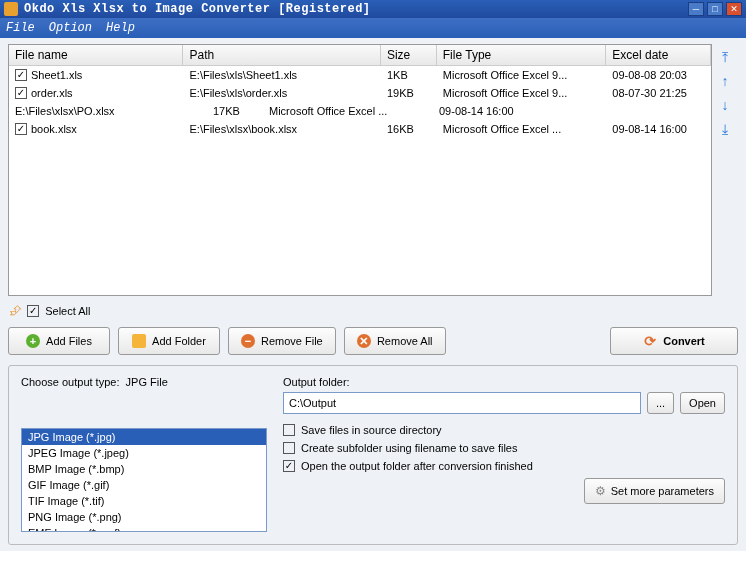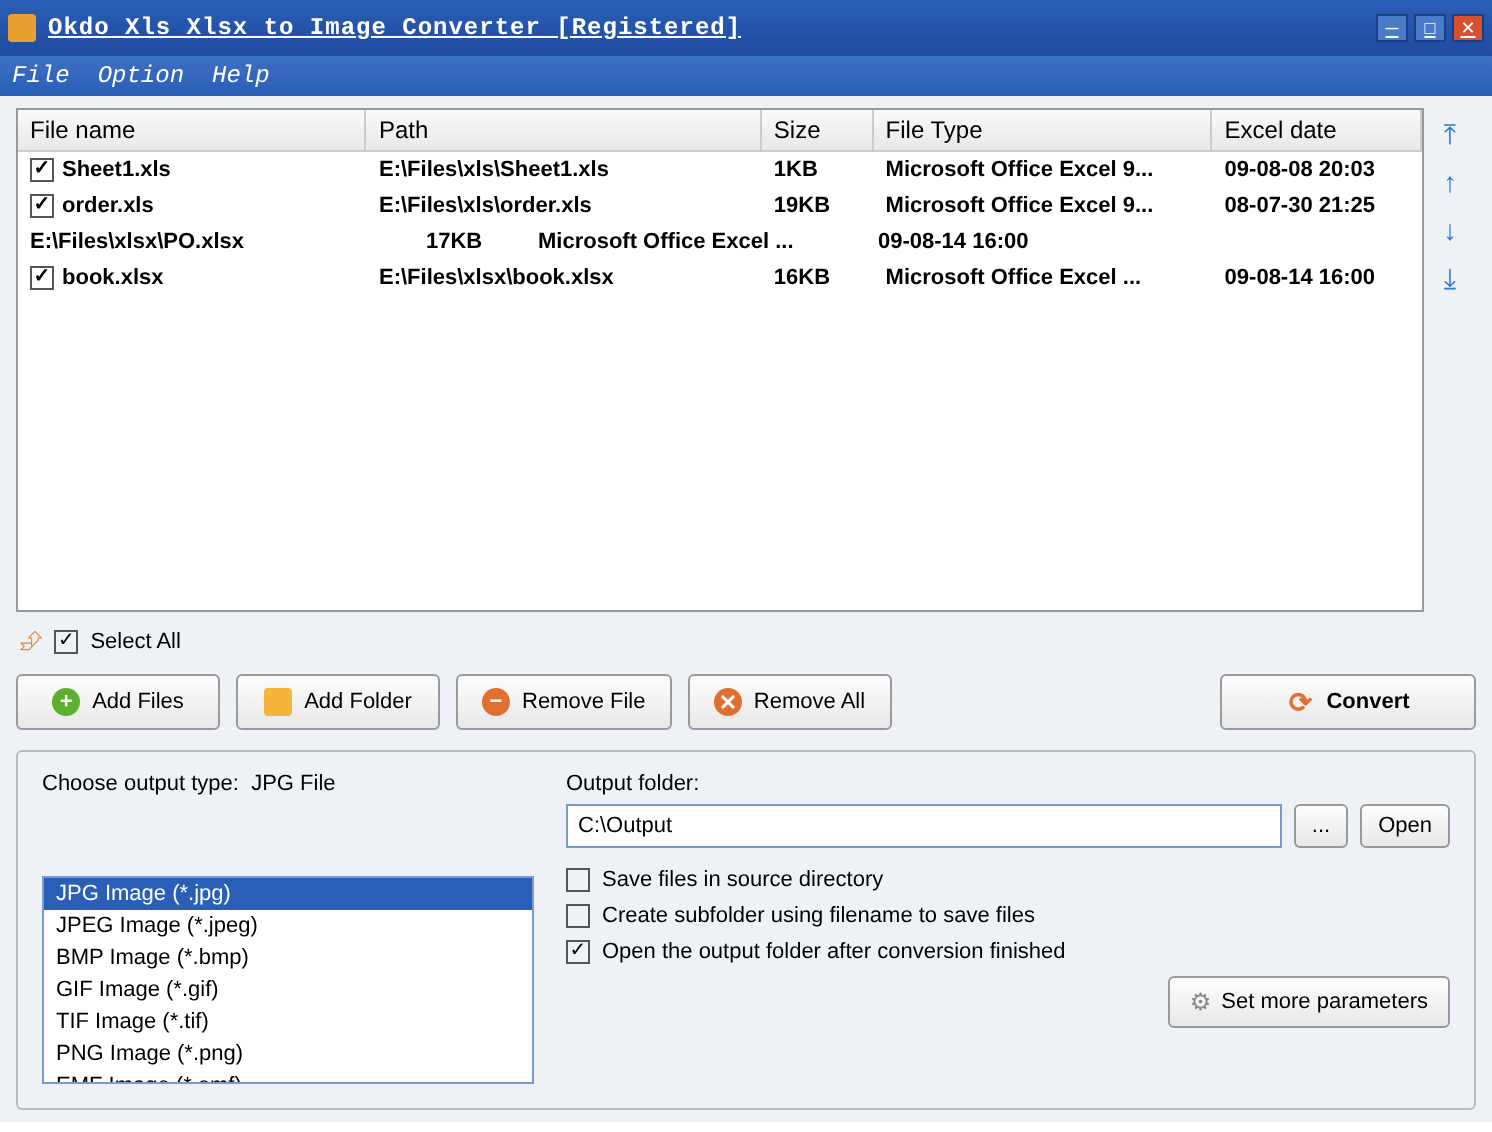--- a/index.html
+++ b/index.html
@@ -1,33 +1,33 @@
 <!DOCTYPE html>
 <html><head>
 <meta charset="utf-8">
 <style>
 * { box-sizing: border-box; margin: 0; padding: 0; }
 body { font-family: Tahoma, Arial, sans-serif; font-size: 11px; background: #fff; width: 746px; height: 566px; overflow: hidden; }
-.titlebar { background: linear-gradient(#2a5fb7, #1f4a9e); height: 28px; display: flex; align-items: center; padding: 0 4px; color: #fff; text-decoration: underline; }
+.titlebar { background: linear-gradient(#2a5fb7, #1f4a9e); height: 18px; display: flex; align-items: center; padding: 0 4px; color: #fff; }
 .titlebar-icon { width: 14px; height: 14px; background: #e8a030; border-radius: 2px; margin-right: 6px; }
 .titlebar-text { flex: 1; font-weight: bold; font-size: 12px; font-family: "Courier New", monospace; letter-spacing: 0.5px; }
 .titlebar-btns { display: flex; gap: 3px; }
 .tb-btn { width: 16px; height: 14px; border: 1px solid #1a3f85; font-size: 9px; display: flex; align-items: center; justify-content: center; cursor: pointer; }
 .tb-min { background: #4a7bc9; color: #fff; }
 .tb-max { background: #4a7bc9; color: #fff; }
 .tb-close { background: #d85030; color: #fff; }
 .menubar { background: linear-gradient(#3d6fc4, #2a5fb7); height: 20px; display: flex; align-items: center; padding: 0 6px; gap: 14px; color: #fff; font-size: 12px; font-family: "Courier New", monospace; font-style: italic; }
 .menubar span { cursor: pointer; }
 .content { background: #eef2f6; padding: 6px 8px; }
 .filetable { border: 1px solid #999; background: #fff; height: 252px; position: relative; }
 .ft-header { display: flex; background: #f0f0f0; border-bottom: 1px solid #ccc; }
 .ft-header .col { padding: 3px 6px; border-right: 1px solid #ccc; font-size: 12px; background: linear-gradient(#fafafa,#e8e8e8); }
 .ft-body { }
 .ft-row { display: flex; height: 18px; align-items: center; }
-.ft-row .col { padding: 0 6px; white-space: nowrap; overflow: hidden; text-overflow: ellipsis; font-weight: bold; }
+.ft-row .col { padding: 0 6px; white-space: nowrap; overflow: hidden; text-overflow: ellipsis; }
 .col-name { width: 175px; display: flex; align-items: center; gap: 4px; }
 .col-path { width: 198px; }
 .col-size { width: 56px; padding-right: 8px !important; }
 .col-type { width: 170px; }
 .col-date { width: 105px; }
 .chk { width: 12px; height: 12px; border: 1px solid #555; display: inline-flex; align-items: center; justify-content: center; flex: none; }
 .chk.on::after { content: "✓"; font-size: 10px; color: #000; line-height: 1; }
 .sidearrows { position: absolute; right: -24px; top: 0; width: 22px; display: flex; flex-direction: column; align-items: center; gap: 6px; padding-top: 4px; }
 .arrow-btn { width: 18px; height: 18px; display: flex; align-items: center; justify-content: center; cursor: pointer; color: #2a7ad8; font-size: 14px; }
 .tablewrap { position: relative; margin-right: 26px; }

